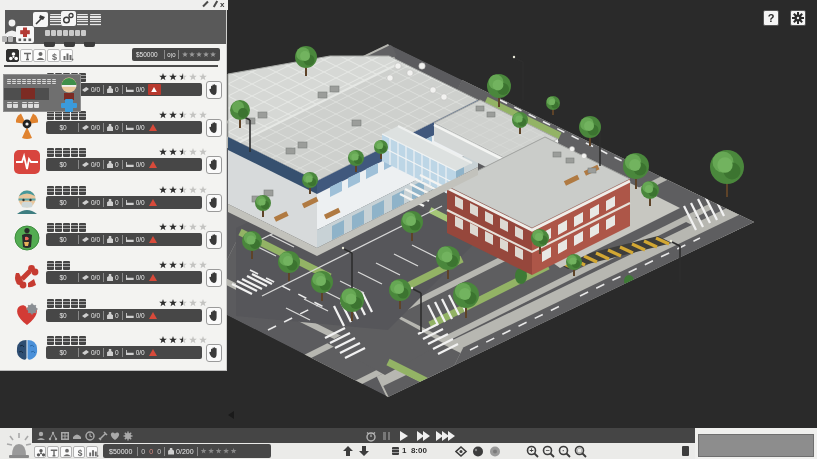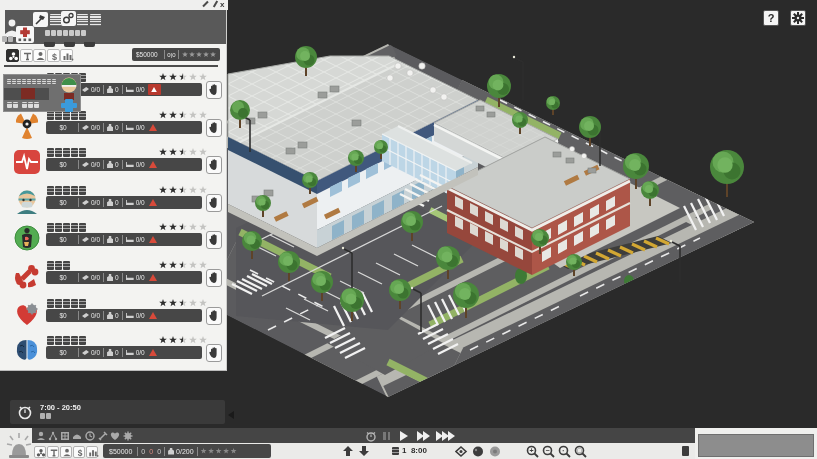--- a/index.html
+++ b/index.html
@@ -934,32 +934,20 @@
 <svg class="abs" style="left:56px;top:76px;z-index:6" width="26" height="40" viewBox="0 0 26 40">
 <circle cx="13" cy="9" r="7.5" fill="#e9c79a"></circle>
 <path d="M5.5,9.5 A7.5,7.5 0 0 1 20.5,9.5 Z" fill="#3f8f4a"></path>
 <rect x="5.8" y="9" width="14.4" height="1.8" fill="#f0f0f0"></rect>
 <rect x="8" y="17" width="10" height="7" fill="#7c2b23"></rect>
 <g fill="#3a9bdb">
         <rect x="9" y="23" width="8" height="13" rx="1"></rect>
         <rect x="5" y="27" width="16" height="5" rx="1"></rect>
       </g>
 </svg>
-<div class="abs" style="left:10px;top:400px;width:215px;height:24px;background:#3a3a3a;border-radius:2px">
-<svg class="abs" style="left:7px;top:4px" width="16" height="16" viewBox="0 0 16 16">
-        <circle cx="8" cy="9" r="5.5" fill="none" stroke="#e8e8e8" stroke-width="1.6"></circle>
-        <path d="M8,9 L8,5.5" stroke="#e8e8e8" stroke-width="1.3"></path>
-        <path d="M3,3 L5,5 M13,3 L11,5" stroke="#e8e8e8" stroke-width="1.6"></path>
-      </svg>
-<div class="abs" style="left:30px;top:3px;color:#f0f0f0;font-size:7.5px;font-weight:bold">7:00 - 20:50</div>
-<div class="fkrow" style="left:30px;top:13px">
-        <span class="fk" style="width:5px;height:6px;background:repeating-linear-gradient(180deg,#b0b0b0 0 1.5px,#4a4a4a 1.5px 2.1px)"></span>
-        <span class="fk" style="width:5px;height:6px;background:repeating-linear-gradient(180deg,#b0b0b0 0 1.5px,#4a4a4a 1.5px 2.1px)"></span>
-      </div>
-</div>
 <div class="abs" style="left:228px;top:411px;width:0;height:0;border-top:4px solid transparent;border-bottom:4px solid transparent;border-right:6px solid #1a1a1a"></div>
 <div class="abs" style="left:0;top:428px;width:695px;height:31px;background:#ebebe9"></div>
 <div class="abs" style="left:32px;top:428px;width:663px;height:15px;background:#454545"></div>
 <svg class="abs" style="left:4px;top:430px" width="30" height="29" viewBox="0 0 30 29">
 <g stroke="#a8a8a8" stroke-width="1.6">
         <path d="M15,3 L15,8"></path>
         <path d="M6,6 L9,10"></path>
         <path d="M24,6 L21,10"></path>
         <path d="M3,14 L8,15"></path>
         <path d="M27,14 L22,15"></path>

